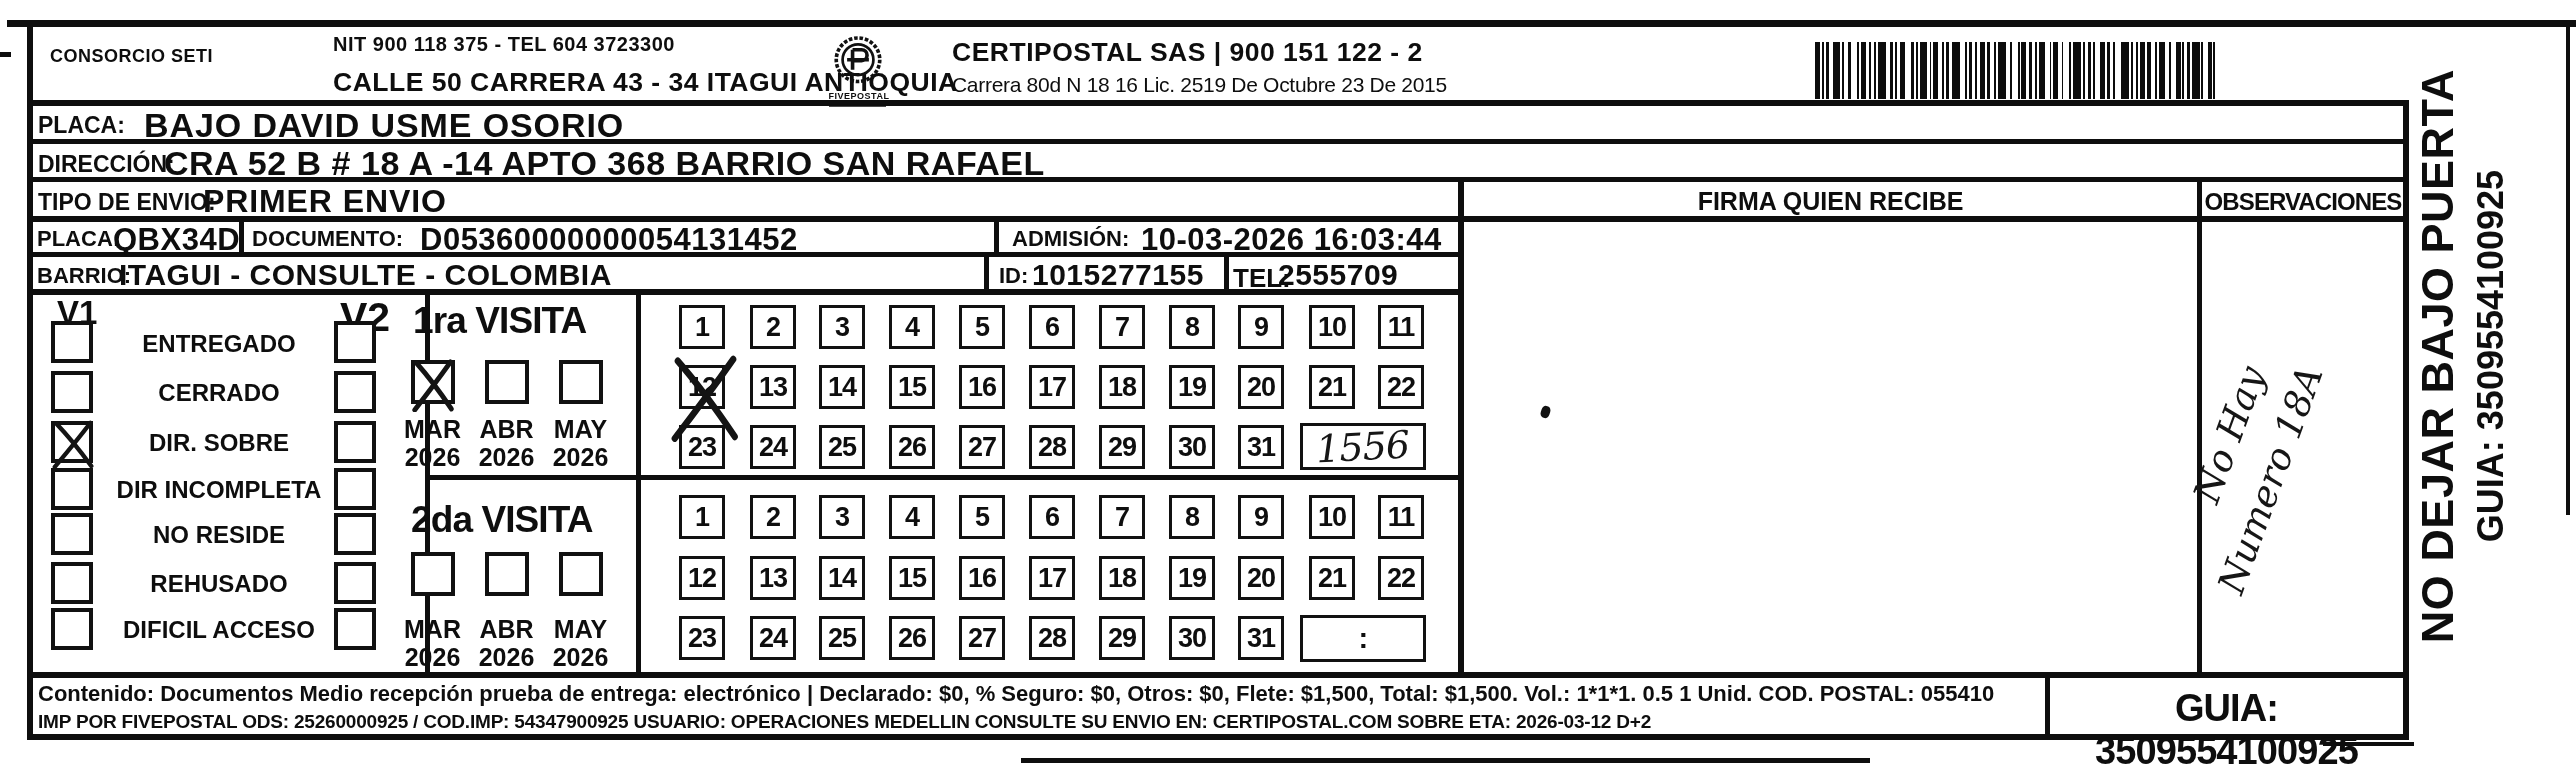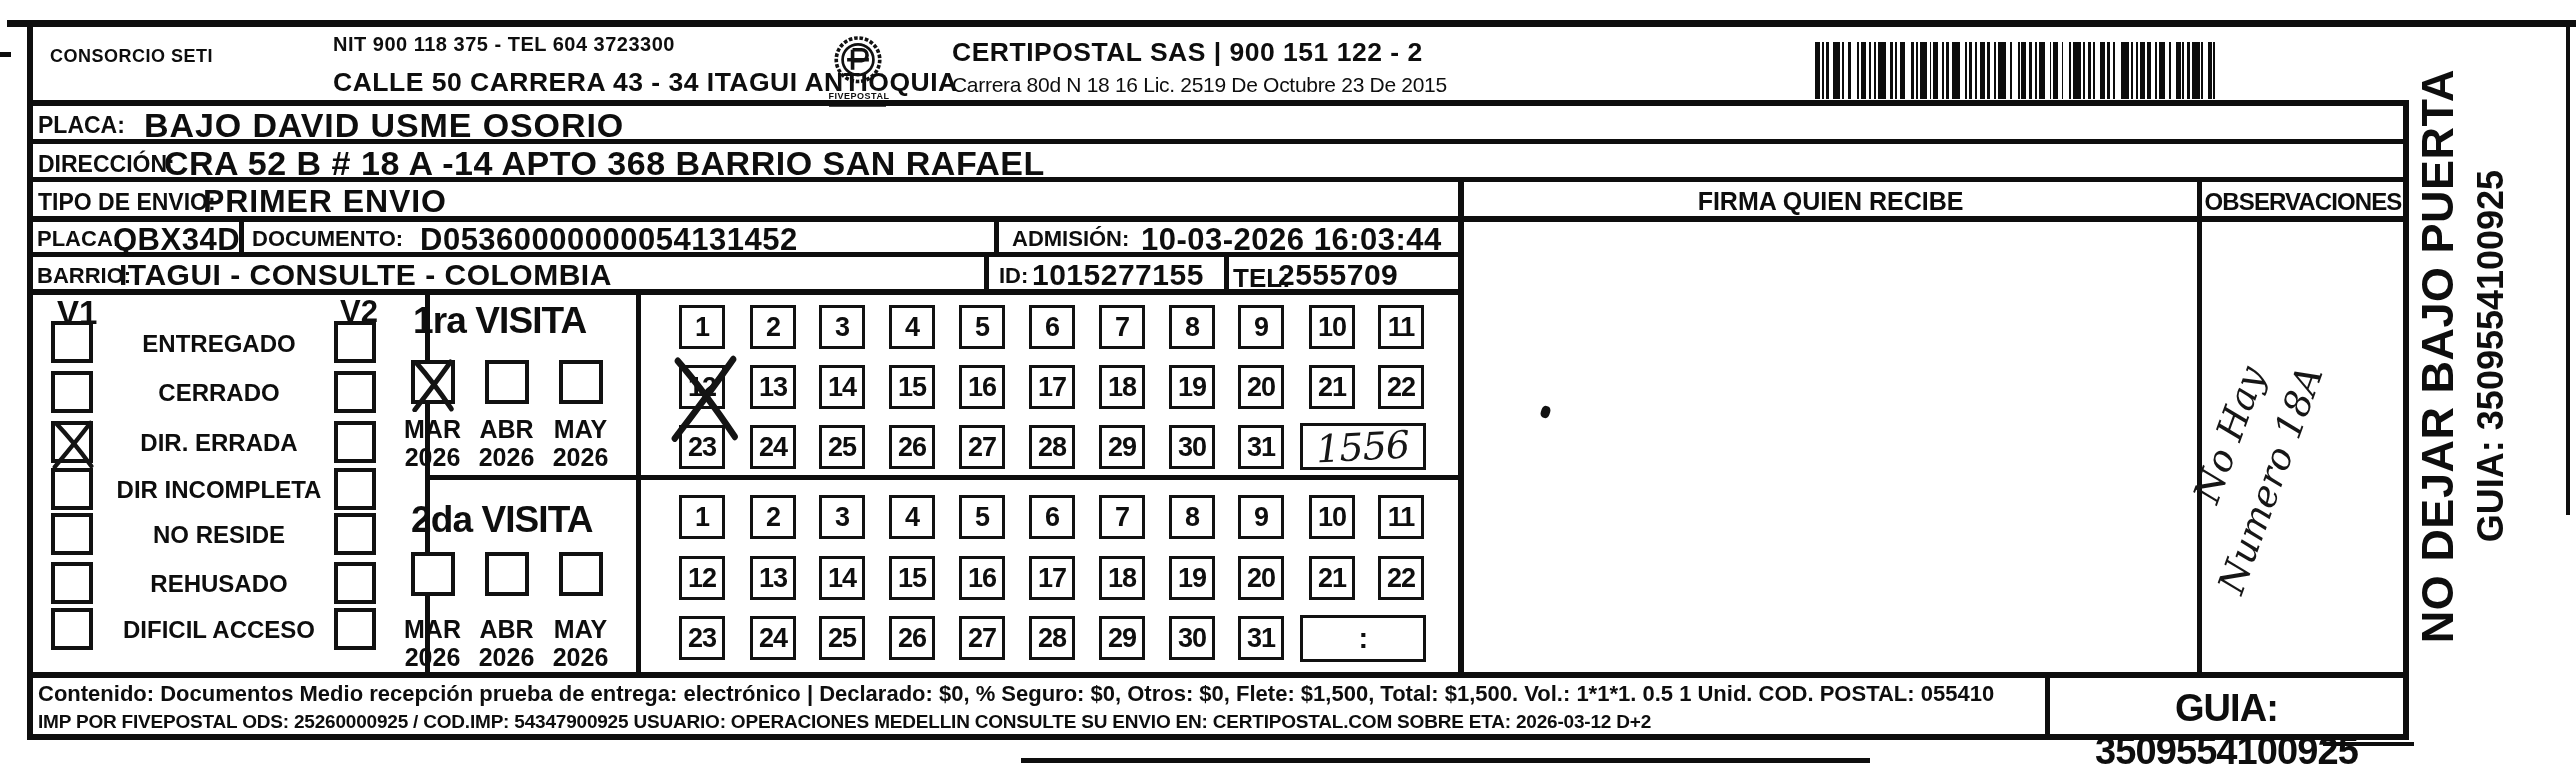--- a/index.html
+++ b/index.html
@@ -152,35 +152,35 @@
 <div class="abs val" style="left:1141px; top:222px; font-size:31px;">10-03-2026 16:03:44</div>
 
 <div class="abs lbl" style="left:37px; top:263px; font-size:22px;">BARRIO:</div>
 <div class="abs val" style="left:119px; top:258px; font-size:30px;">ITAGUI - CONSULTE - COLOMBIA</div>
 <div class="abs lbl" style="left:999px; top:263px; font-size:22px;">ID:</div>
 <div class="abs val" style="left:1032px; top:258px; font-size:30px;">1015277155</div>
 <div class="abs lbl" style="left:1233px; top:263px; font-size:26px;">TEL:</div>
 <div class="abs val" style="left:1278px; top:258px; font-size:30px;">2555709</div>
 
 <div class="abs lbl" style="left:57px; top:294px; font-size:33px;">V1</div>
-<div class="abs lbl" style="left:340px; top:294px; font-size:31px;">V2</div>
+<div class="abs lbl" style="left:340px; top:294px; font-size:41px;">V2</div>
 <div id="status-rows">
     <div class="bx" style="left: 51px; top: 321px; width: 42px; height: 42px;"></div>
     <div class="statlab" style="left: 91px; top: 330px;">ENTREGADO</div>
     <div class="bx" style="left: 334px; top: 321px; width: 42px; height: 42px;"></div>
     <div class="bx" style="left: 51px; top: 371px; width: 42px; height: 42px;"></div>
     <div class="statlab" style="left: 91px; top: 379px;">CERRADO</div>
     <div class="bx" style="left: 334px; top: 371px; width: 42px; height: 42px;"></div>
     <div class="bx" style="left: 51px; top: 421px; width: 42px; height: 42px;">
       <div class="xwrap" style="left: -5.5px; top: -4.6px; width: 47px; height: 49px;"><svg width="100%" height="100%" viewBox="0 0 100 100" preserveAspectRatio="none">
           <path d="M14 8 Q 48 42 88 94" stroke="#141414" stroke-width="9" fill="none" stroke-linecap="round"></path>
           <path d="M86 6 Q 54 46 10 96" stroke="#141414" stroke-width="9" fill="none" stroke-linecap="round"></path>
         </svg></div>
     </div>
-    <div class="statlab" style="left: 91px; top: 429px;">DIR. ERRADA</div>
+    <div class="statlab" style="left: 91px; top: 429px;">DIR. SOBRE</div>
     <div class="bx" style="left: 334px; top: 421px; width: 42px; height: 42px;"></div>
     <div class="bx" style="left: 51px; top: 468px; width: 42px; height: 42px;"></div>
     <div class="statlab" style="left: 91px; top: 476px;">DIR INCOMPLETA</div>
     <div class="bx" style="left: 334px; top: 468px; width: 42px; height: 42px;"></div>
     <div class="bx" style="left: 51px; top: 513px; width: 42px; height: 42px;"></div>
     <div class="statlab" style="left: 91px; top: 521px;">NO RESIDE</div>
     <div class="bx" style="left: 334px; top: 513px; width: 42px; height: 42px;"></div>
     <div class="bx" style="left: 51px; top: 562px; width: 42px; height: 42px;"></div>
     <div class="statlab" style="left: 91px; top: 570px;">REHUSADO</div>
     <div class="bx" style="left: 334px; top: 562px; width: 42px; height: 42px;"></div>

